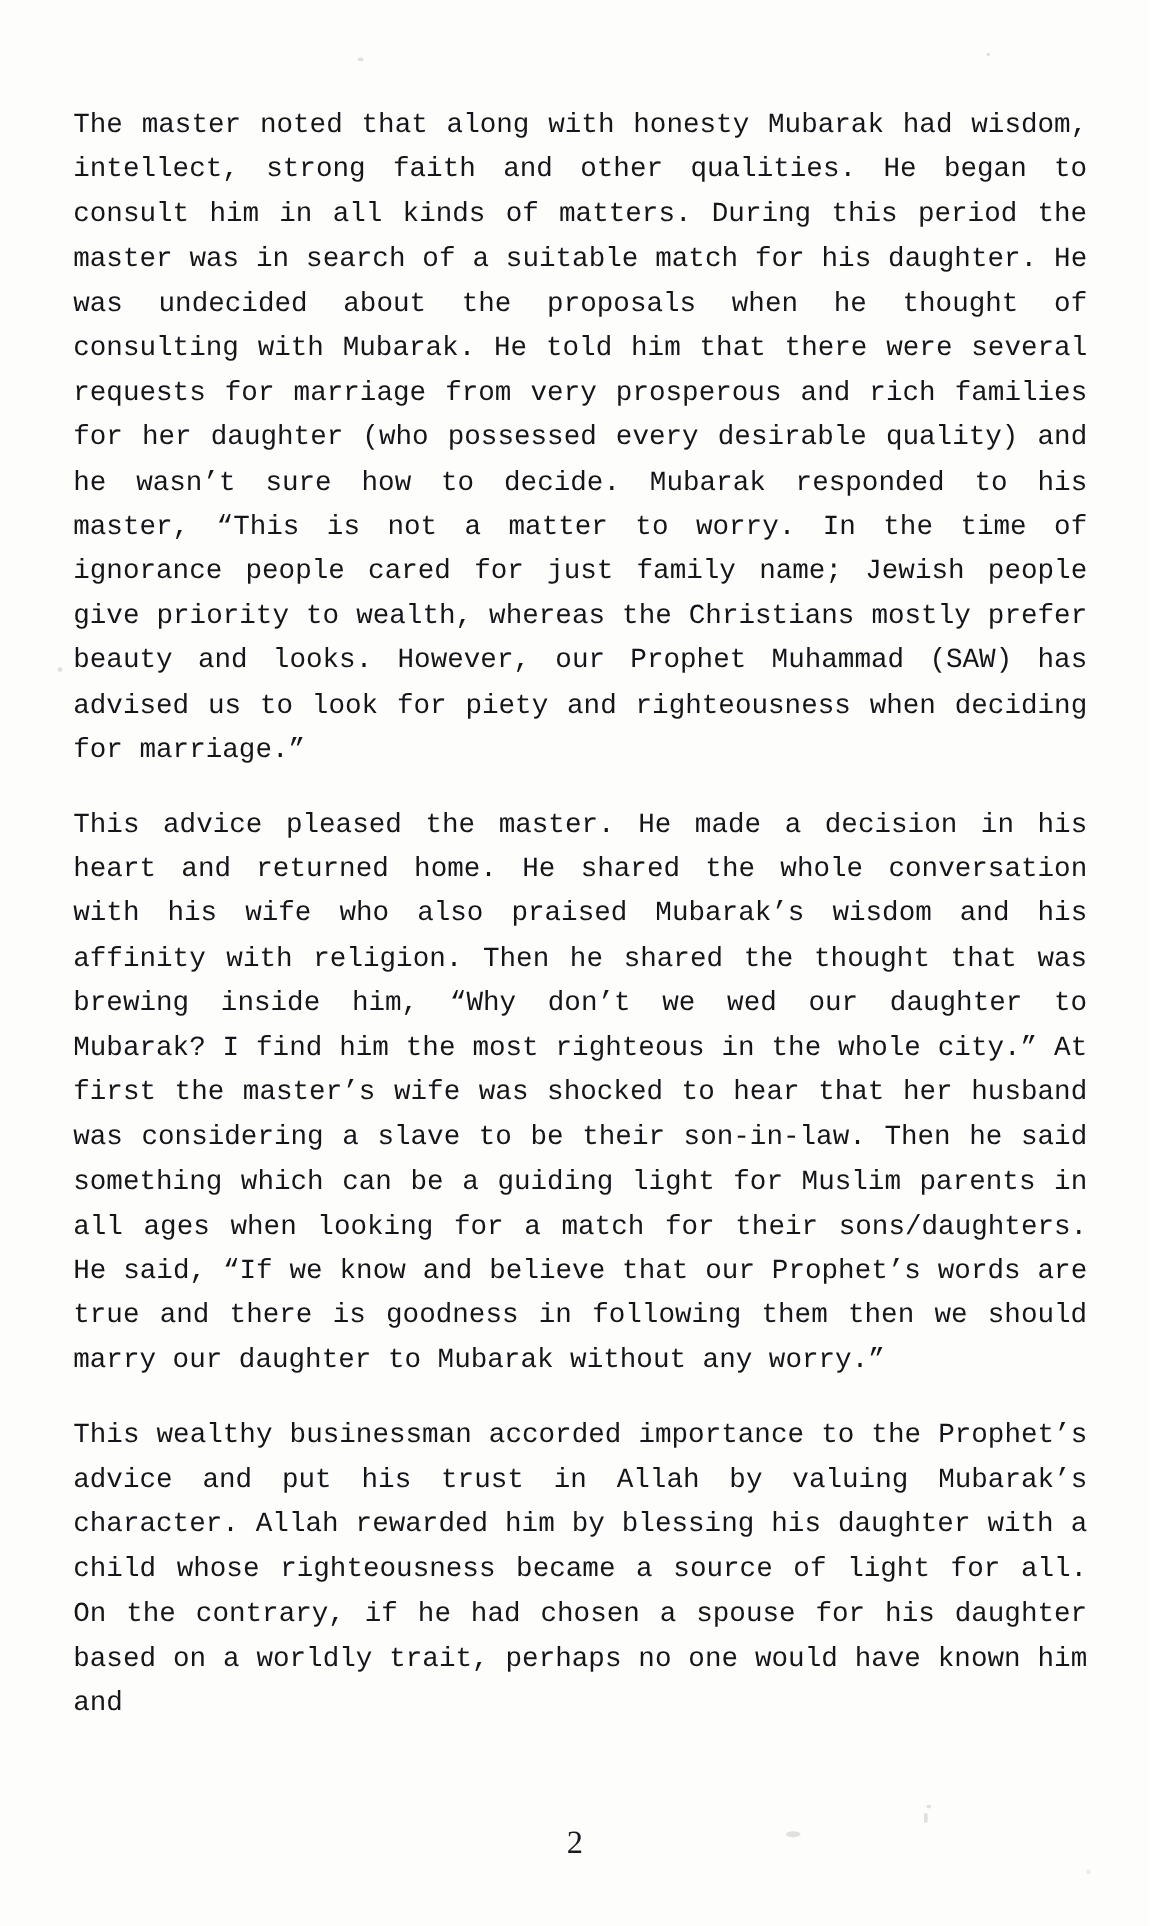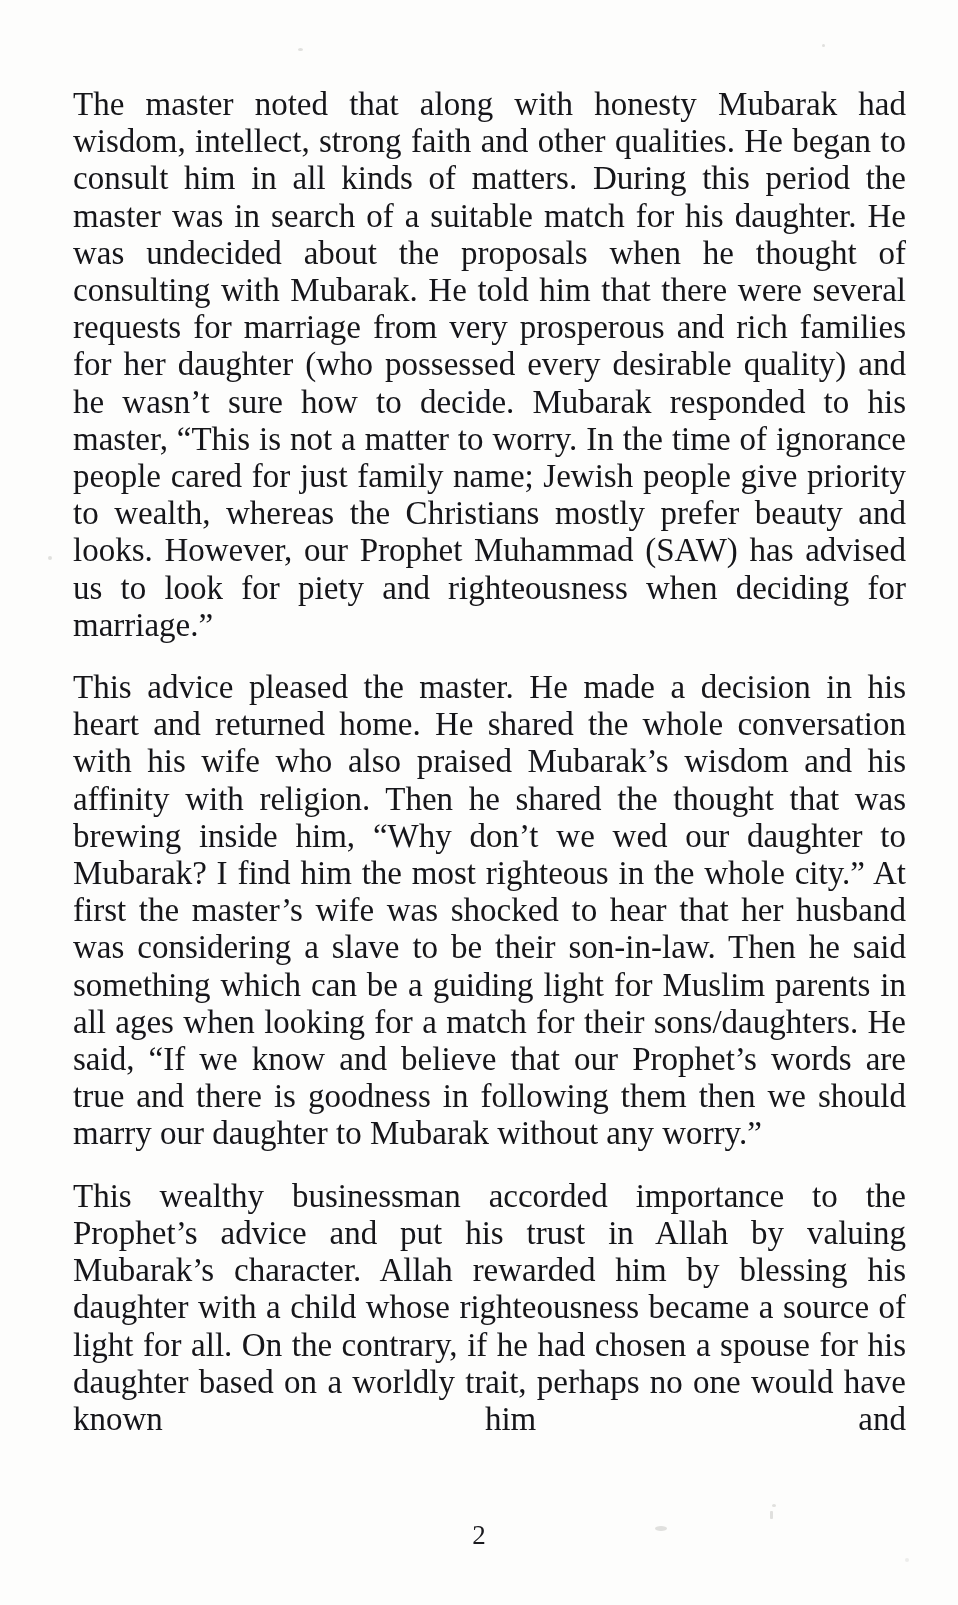--- a/index.html
+++ b/index.html
@@ -29,25 +29,25 @@
   }
 
   .text-block {
     position: absolute;
     left: 61px;
     top: 86px;
     width: 845px;
   }
 
   .para {
-    margin: 0 0 25px 12px;
+    margin: 0 0 25px 0;
     text-align: justify;
     text-justify: inter-word;
-    font-family: Liberation Serif, serif;
-    font-size: 33px;
+    font-family: Liberation Mono, monospace;
+    font-size: 23px;
     line-height: 37.2px;
     color: #16161a;
     -webkit-font-smoothing: antialiased;
     hyphens: none;
   }
 
   .para:last-of-type {
     margin-bottom: 0;
   }
 

